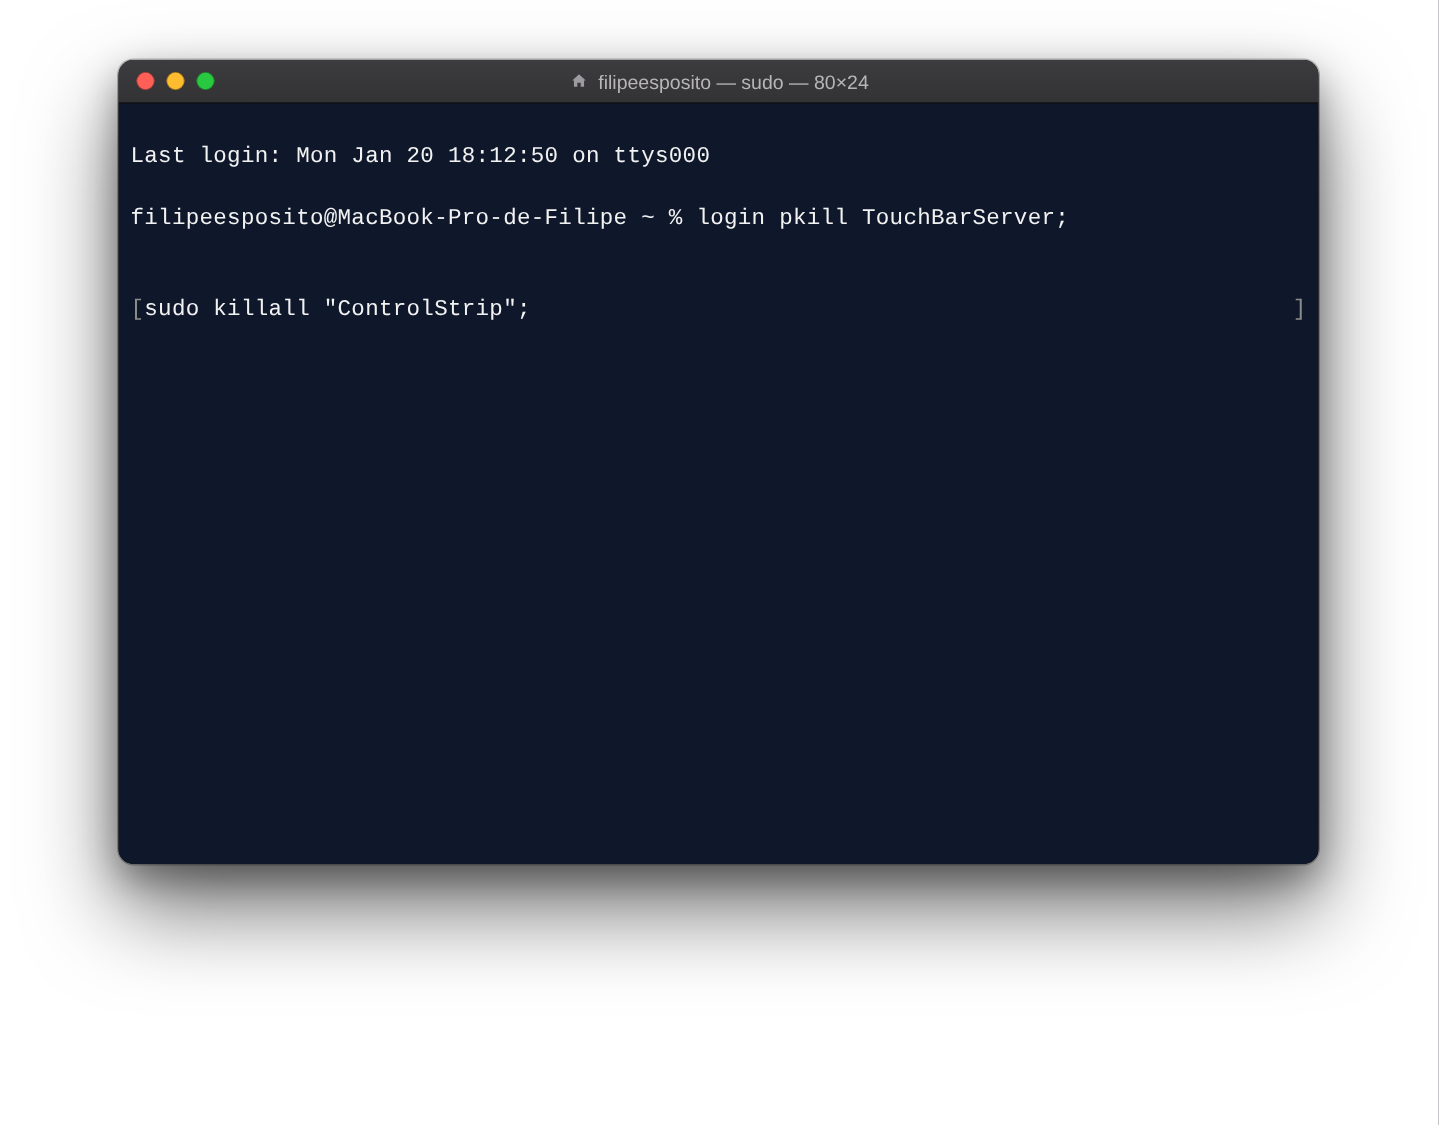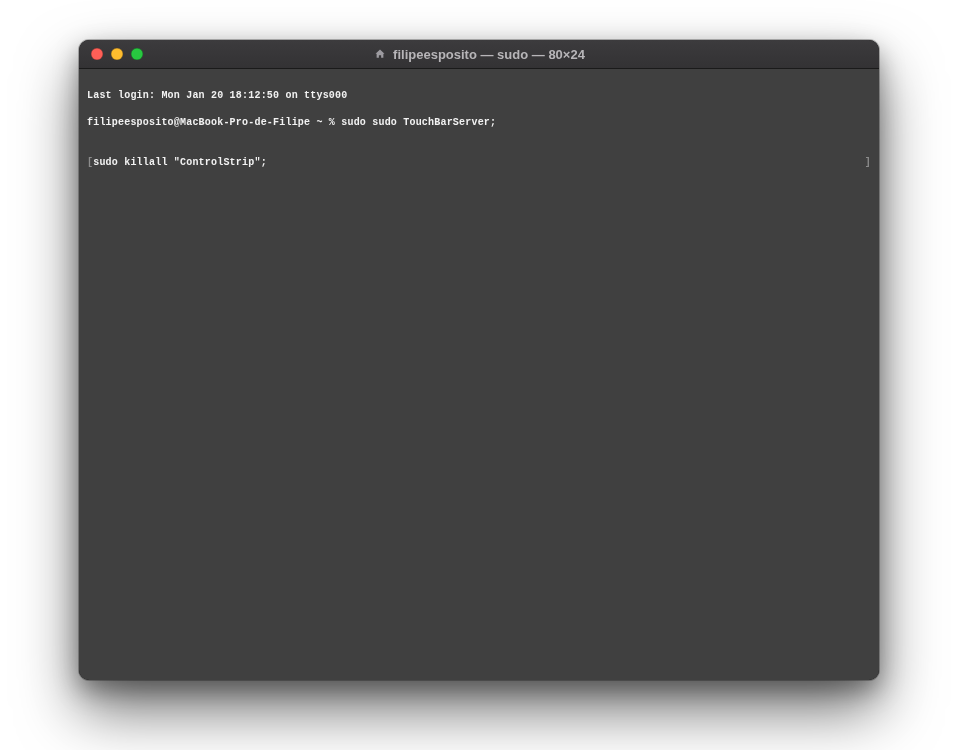--- a/index.html
+++ b/index.html
@@ -16,31 +16,30 @@
     position: relative;
     width: 959px;
     height: 750px;
   }
 
   .window {
     position: absolute;
     left: 79px;
     top: 40px;
     width: 800px;
-    height: 640px;
+    height: 536px;
     background: #000000;
     border-radius: 10px;
     box-shadow:
       0 0 0 1px rgba(0,0,0,0.25),
       0 30px 60px rgba(0,0,0,0.55),
       0 10px 25px rgba(0,0,0,0.35);
     overflow: hidden;
     display: flex;
     flex-direction: column;
-    font-weight: bold;
   }
 
   .titlebar {
     height: 28px;
     flex: 0 0 28px;
     background: linear-gradient(#3c3b3d, #333234);
     border-bottom: 1px solid #1a1a1a;
     display: flex;
     align-items: center;
     position: relative;
@@ -86,24 +85,24 @@
     color: #9d9ba0;
   }
   .title-center .home-icon svg {
     width: 12px;
     height: 12px;
     display: block;
   }
 
   .terminal-body {
     flex: 1;
-    background: #404040;
+    background: #0f172a;
     color: #f2f2f2;
     font-family: "SF Mono", ui-monospace, Menlo, Monaco, "Courier New", monospace;
-    font-size: 10px;
+    font-size: 15px;
     line-height: 1.35;
     padding: 6px 8px 8px 8px;
     white-space: pre;
     letter-spacing: 0.2px;
     position: relative;
   }
 
   .term-line {
     display: block;
   }
@@ -154,19 +153,19 @@
           <svg viewBox="0 0 16 16" fill="currentColor" aria-hidden="true">
             <path d="M8 2 L14 7.5 L12.5 7.5 L12.5 13 L9.5 13 L9.5 9.5 L6.5 9.5 L6.5 13 L3.5 13 L3.5 7.5 L2 7.5 Z"></path>
           </svg>
         </span>
         <span>filipeesposito — sudo — 80×24</span>
       </div>
     </div>
 
     <div class="terminal-body">
 <span class="term-line">Last login: Mon Jan 20 18:12:50 on ttys000</span>
-<span class="term-line">filipeesposito@MacBook-Pro-de-Filipe ~ % sudo sudo TouchBarServer;</span>
+<span class="term-line">filipeesposito@MacBook-Pro-de-Filipe ~ % login pkill TouchBarServer;</span>
 <span class="term-line"></span>
 <span class="term-line"><span class="bracket">[</span><span>sudo killall "ControlStrip";</span><span class="right-bracket-line">]</span></span>
     </div>
 
   </div>
 </div>
 
 </body></html>

